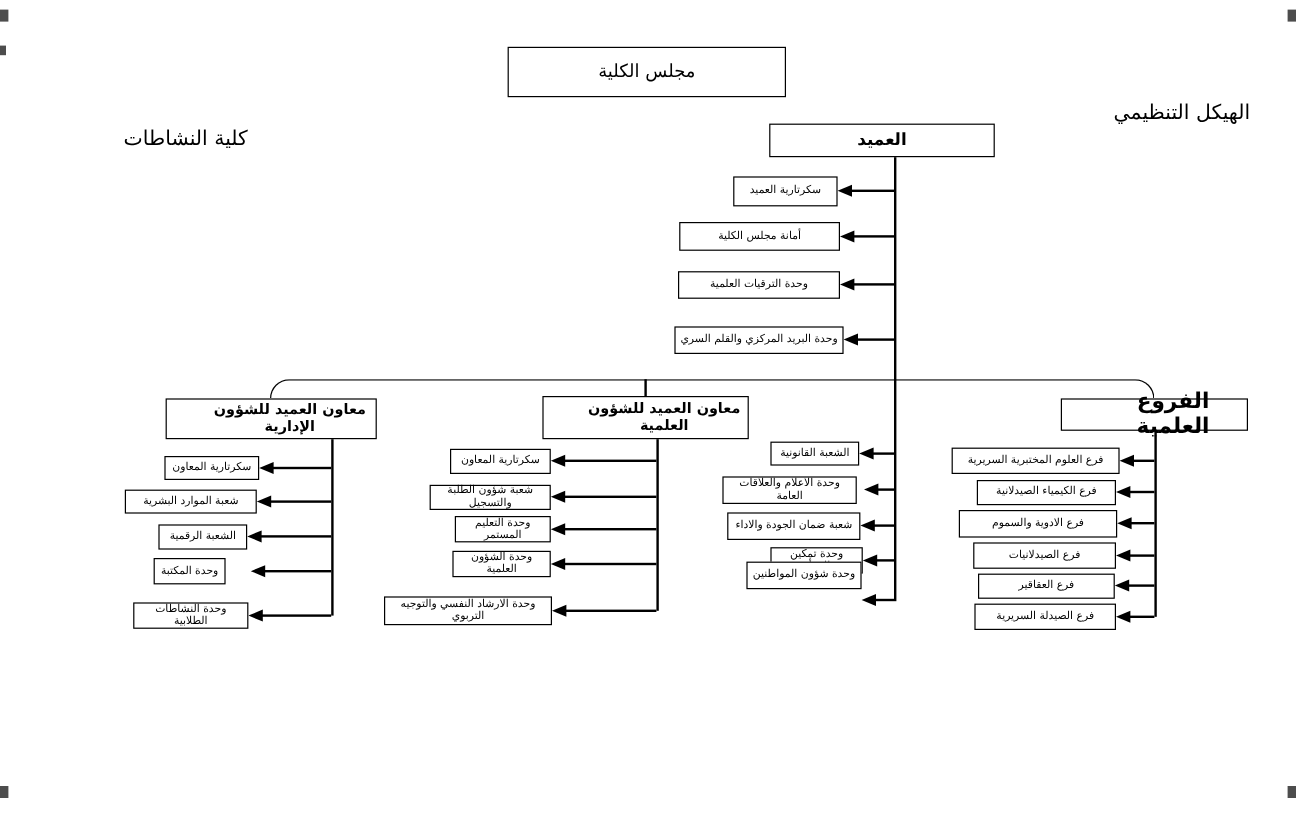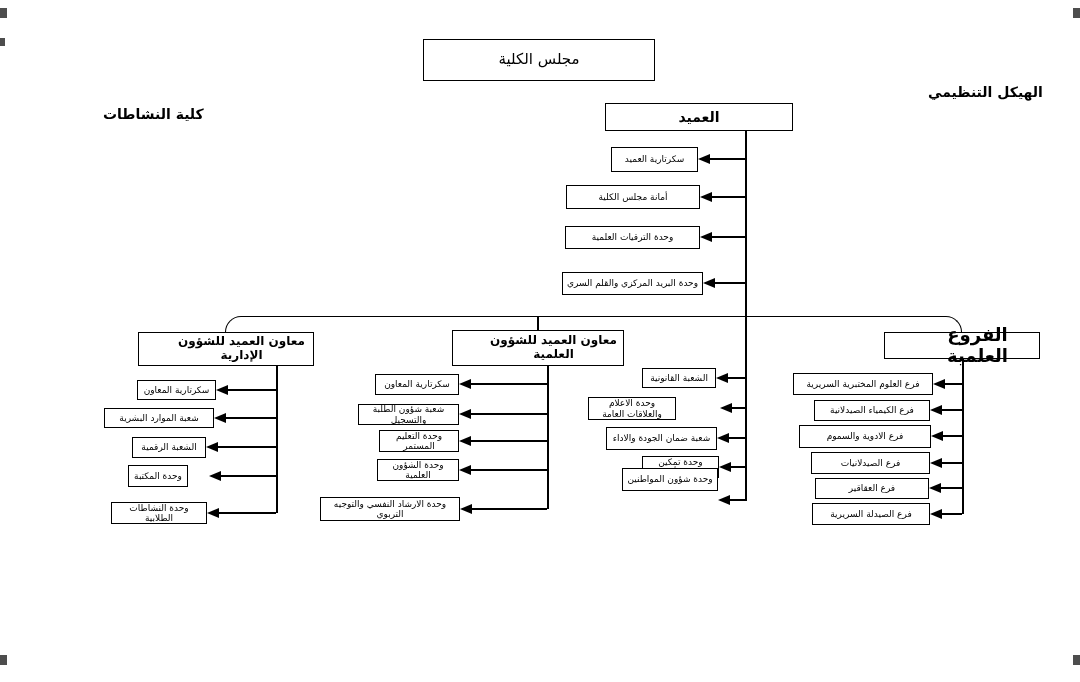--- a/index.html
+++ b/index.html
@@ -8,39 +8,39 @@
   .box{position:absolute;border:1px solid #000;background:#fff;display:flex;align-items:center;justify-content:center;
        text-align:center;font-size:9px;line-height:1.15;box-sizing:border-box;padding:1px 3px;}
   .hdr{border-width:1.5px;font-weight:bold;font-size:12px;padding-left:34px;}
   .big{font-size:15px;}
   .deanbox{border-width:1.5px;font-weight:bold;font-size:14px;}
   .vl{position:absolute;width:2px;background:#000;}
   .sh{position:absolute;height:2px;background:#000;}
   .ah{position:absolute;width:0;height:0;border-top:5px solid transparent;border-bottom:5px solid transparent;border-right:12px solid #000;}
   .arc{position:absolute;border-top:1.5px solid #000;border-left:1.5px solid #000;border-right:1.5px solid #000;
        border-bottom:none;border-radius:18px 18px 0 0;box-sizing:border-box;}
-  .freelabel{position:absolute;font-size:14px;white-space:nowrap;font-weight:bold;}
+  .freelabel{position:absolute;font-size:17px;white-space:nowrap;}
   .mark{position:absolute;background:#4d4d4d;}
 </style>
 </head>
 <body>
 
 <div id="canvas">
 
   <div class="mark" style="left:0px;top:8px;width:7px;height:10px"></div>
   <div class="mark" style="left:0px;top:38px;width:5px;height:8px"></div>
   <div class="mark" style="left:1073px;top:8px;width:7px;height:10px"></div>
   <div class="mark" style="left:0px;top:655px;width:7px;height:10px"></div>
   <div class="mark" style="left:1073px;top:655px;width:7px;height:10px"></div>
 
   <div class="freelabel" style="left:928px;top:84px;">الهيكل التنظيمي</div>
   <div class="freelabel" style="left:103px;top:106px;">كلية النشاطات</div>
 
   <div class="box big" style="left:423px;top:39px;width:232px;height:42px;border-width:1.5px">مجلس الكلية</div>
-  <div class="box deanbox" style="left:605px;top:103px;width:188px;height:28px">العميد</div>
+  <div class="box deanbox" style="left:641px;top:103px;width:188px;height:28px">العميد</div>
 
   <div class="vl" style="left:745px;top:131px;height:370px"></div>
 
   <div class="box" style="left:611px;top:147px;width:87px;height:25px">سكرتارية العميد</div>
   <div class="ah" style="left:698px;top:154px"></div>
   <div class="sh" style="left:709px;top:158px;width:36px"></div>
 
   <div class="box" style="left:566px;top:185px;width:134px;height:24px">أمانة مجلس الكلية</div>
   <div class="ah" style="left:700px;top:192px"></div>
   <div class="sh" style="left:711px;top:196px;width:34px"></div>
@@ -101,21 +101,21 @@
   <div class="sh" style="left:470px;top:469px;width:77px"></div>
 
   <div class="box" style="left:320px;top:497px;width:140px;height:24px">وحدة الارشاد النفسي والتوجيه التربوي</div>
   <div class="ah" style="left:460px;top:504px"></div>
   <div class="sh" style="left:471px;top:508px;width:76px"></div>
 
   <div class="box" style="left:642px;top:368px;width:74px;height:20px">الشعبة القانونية</div>
   <div class="ah" style="left:716px;top:373px"></div>
   <div class="sh" style="left:727px;top:377px;width:18px"></div>
 
-  <div class="box" style="left:588px;top:397px;width:88px;height:23px">وحدة الاعلام والعلاقات العامة</div>
+  <div class="box" style="left:602px;top:397px;width:112px;height:23px">وحدة الاعلام والعلاقات العامة</div>
   <div class="ah" style="left:720px;top:403px"></div>
   <div class="sh" style="left:731px;top:407px;width:14px"></div>
 
   <div class="box" style="left:606px;top:427px;width:111px;height:23px">شعبة ضمان الجودة والاداء</div>
   <div class="ah" style="left:717px;top:433px"></div>
   <div class="sh" style="left:728px;top:437px;width:17px"></div>
 
   <div class="box" style="left:642px;top:456px;width:77px;height:22px">وحدة تمكين المرأة</div>
   <div class="ah" style="left:719px;top:462px"></div>
   <div class="sh" style="left:730px;top:466px;width:15px"></div>

